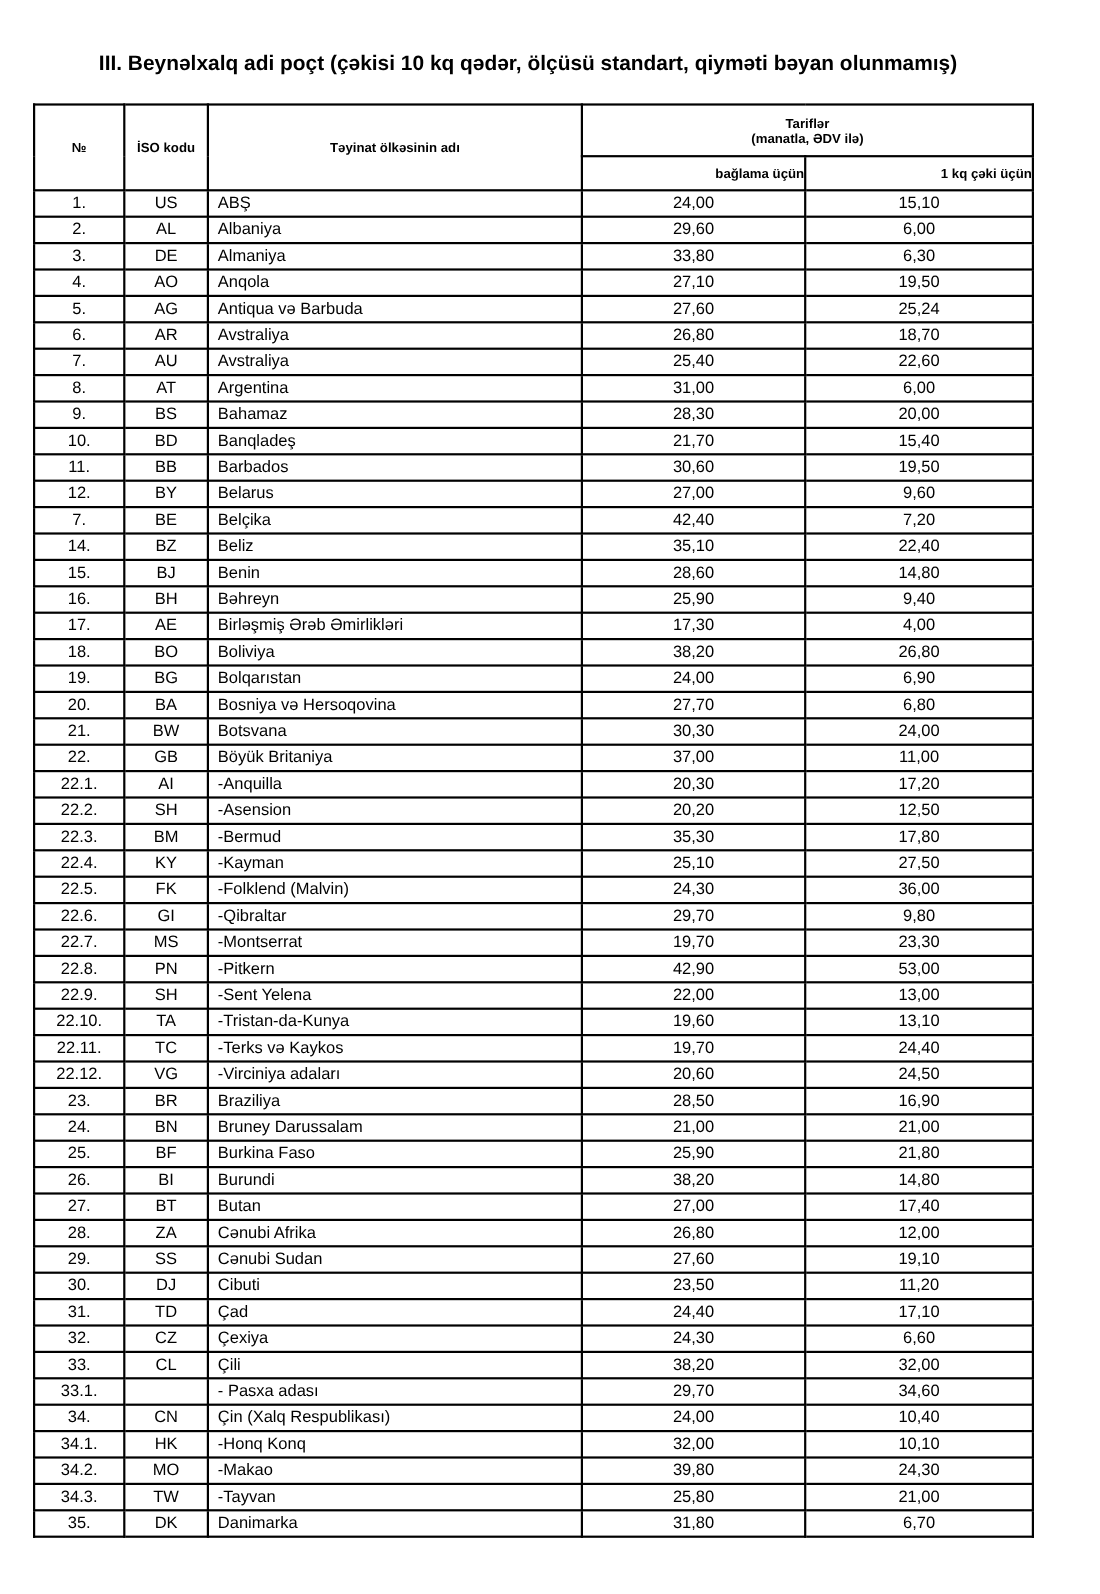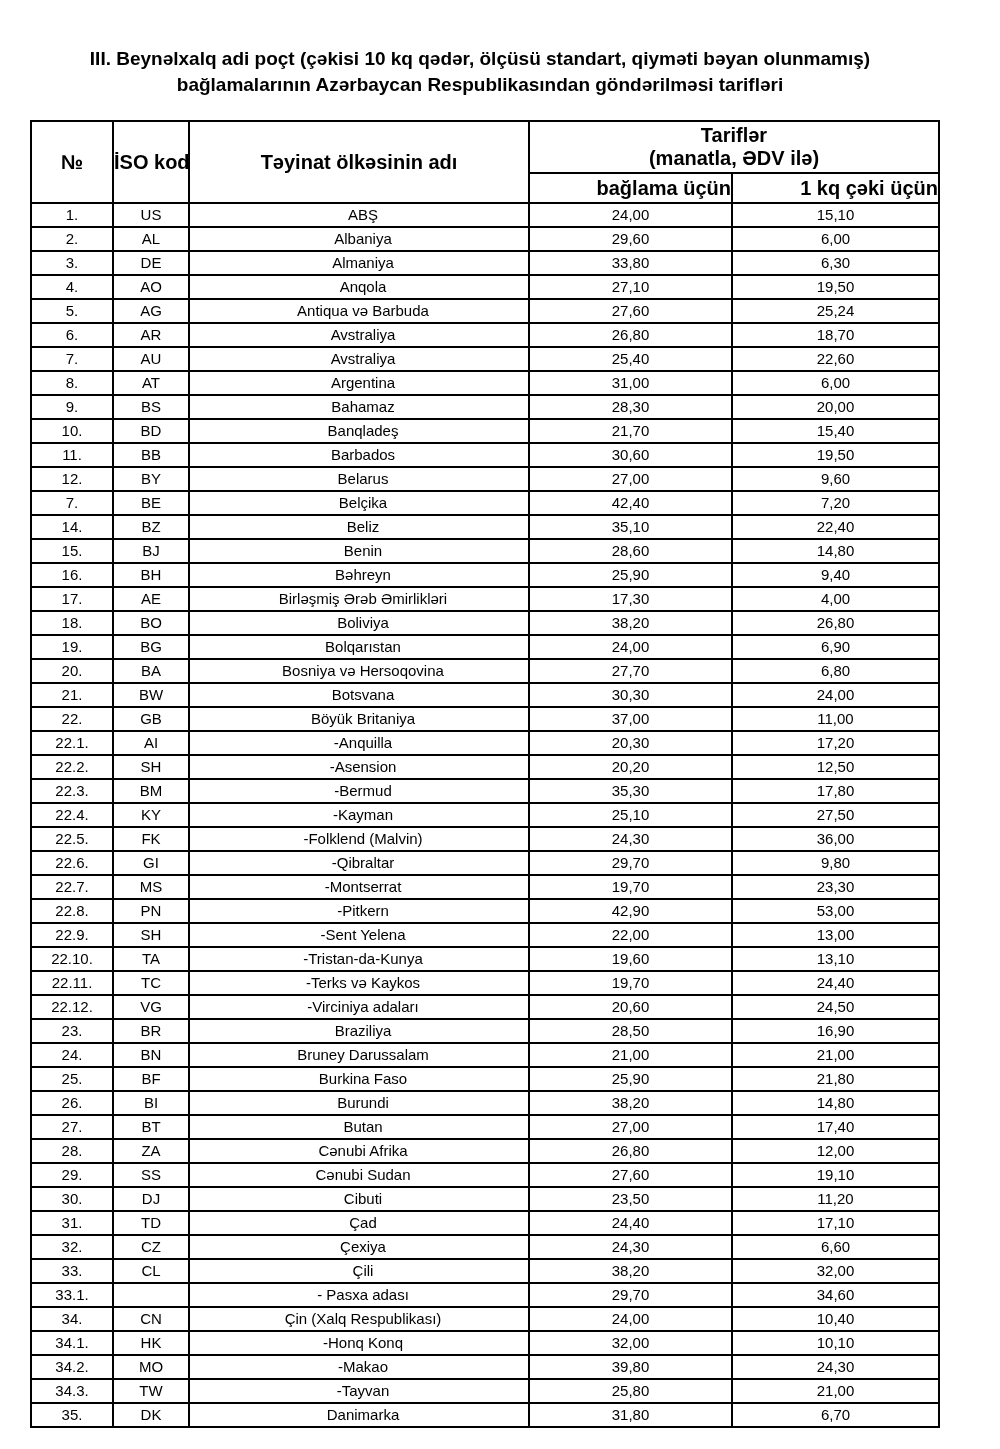--- a/index.html
+++ b/index.html
@@ -33,47 +33,46 @@
     border: 2px solid #000000;
     overflow: hidden;
     white-space: nowrap;
   }
   col.c-no      { width: 82px;  }
   col.c-iso     { width: 76px;  }
   col.c-country { width: 340px; }
   col.c-pkg     { width: 203px; }
   col.c-kg      { width: 207px; }
   thead th {
-    font-size: 20px;
+    font-size: 12px;
     font-weight: bold;
     text-align: center;
     vertical-align: middle;
     white-space: normal;
   }
   th.h-merged { height: 78px; }
   th.h-tariffs { height: 46px; padding: 2px 0; }
   th.h-sub { height: 30px; text-align: right; }
   .tariffs-subtitle { font-weight: bold; }
   tbody td {
     font-size: 15px;
     height: 22.4px;
     line-height: 22px;
     vertical-align: middle;
   }
   td.cell-no, td.cell-iso, td.cell-val { text-align: center; }
-  td.cell-country { text-align: center; padding-left: 8px; }
+  td.cell-country { text-align: left; padding-left: 8px; }
 </style>
 </head>
 <body>
 
 <div class="page">
 
   <div class="doc-title">
     <div>III. Beynəlxalq adi poçt (çəkisi 10 kq qədər, ölçüsü standart, qiyməti bəyan olunmamış)</div>
-    <div>bağlamalarının Azərbaycan Respublikasından göndərilməsi tarifləri</div>
   </div>
 
   <table class="tariff">
     <colgroup>
       <col class="c-no">
       <col class="c-iso">
       <col class="c-country">
       <col class="c-pkg">
       <col class="c-kg">
     </colgroup>

